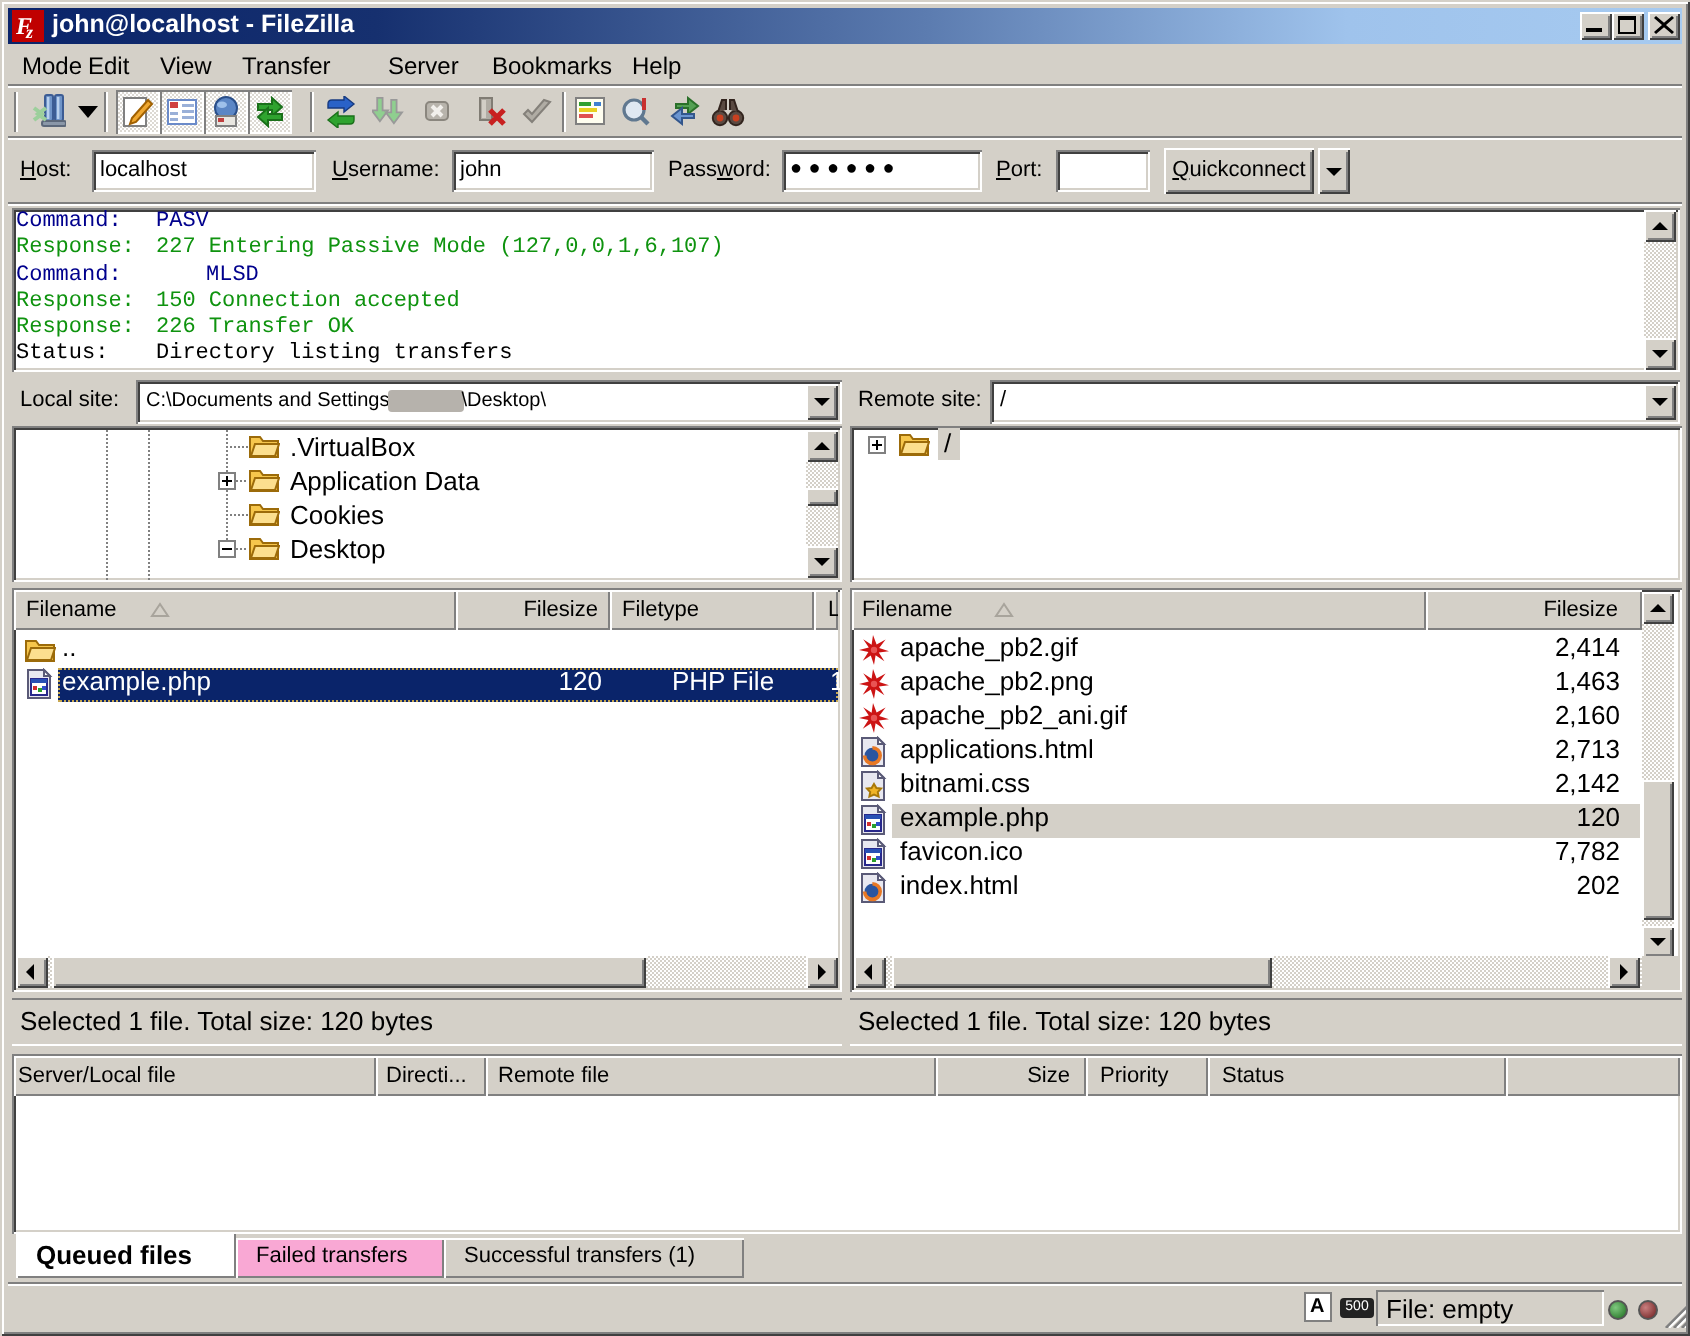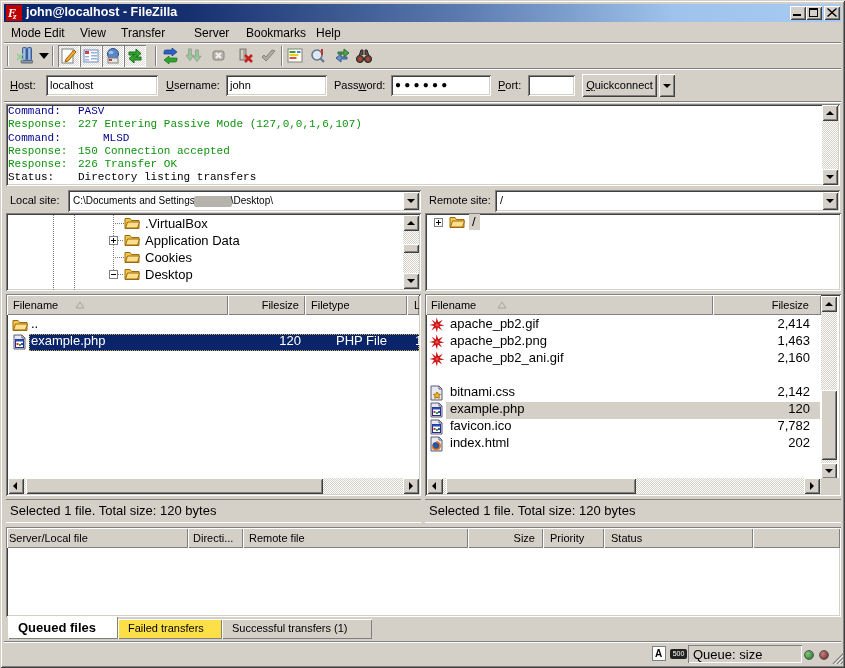--- a/index.html
+++ b/index.html
@@ -383,20 +383,27 @@
     <span class="abs" style="left:24px;top:1px;">apache_pb2.png</span>
       <span class="abs" style="right:10px;top:1px;">1,463</span>
   </div>
   <div class="row" style="left:1px;top:57px;width:394px;">
     <svg class="icon" style="left:3px;top:0px;" width="16" height="16">
         <use href="#sym-apache"></use>
       </svg>
     <span class="abs" style="left:24px;top:1px;">apache_pb2_ani.gif</span>
       <span class="abs" style="right:10px;top:1px;">2,160</span>
   </div>
+  <div class="row" style="left:1px;top:74px;width:394px;">
+    <svg class="icon" style="left:3px;top:0px;" width="16" height="16">
+        <use href="#sym-ff"></use>
+      </svg>
+    <span class="abs" style="left:24px;top:1px;">applications.html</span>
+      <span class="abs" style="right:10px;top:1px;">2,713</span>
+  </div>
   <div class="row" style="left:1px;top:91px;width:394px;">
     <svg class="icon" style="left:3px;top:0px;" width="16" height="16">
         <use href="#sym-css"></use>
       </svg>
     <span class="abs" style="left:24px;top:1px;">bitnami.css</span>
       <span class="abs" style="right:10px;top:1px;">2,142</span>
   </div>
   <div class="row" style="left:1px;top:108px;width:394px;">
     <div class="abs" style="left:20px;top:0;right:0;height:17px;background:#d4d0c8;"></div>
     <svg class="icon" style="left:3px;top:0px;" width="16" height="16">
@@ -464,37 +471,37 @@
   <div class="hdr" style="left:598px;width:149px;">
       <span style="left:7px;">Status</span>
     </div>
   <div class="hdr" style="left:747px;width:87px;"></div>
 </div>
 
 <div class="abs" id="tabs" style="left:4px;top:617px;width:837px;height:23px;">
   <div class="abs" style="left:4px;top:0px;width:110px;height:22px;background:#fff;box-shadow:inset 1px 0 0 #fff, inset -1px 0 0 #808080, inset 0 -1px 0 #808080;">
       <span class="abs" style="left:10px;top:3px;font-weight:bold;font-size:13px;">Queued files</span>
     </div>
-  <div class="abs" style="left:114px;top:2px;width:104px;height:20px;background:#fde047;box-shadow:inset 1px 1px 0 #fff, inset -1px 0 0 #808080, inset 0 -1px 0 #808080;text-align:center;">
+  <div class="abs" style="left:114px;top:2px;width:104px;height:20px;background:#f9a8d4;box-shadow:inset 1px 1px 0 #fff, inset -1px 0 0 #808080, inset 0 -1px 0 #808080;text-align:center;">
       <span class="abs" style="left:10px;top:3px;font-size:11px;">Failed transfers</span>
     </div>
   <div class="abs" style="left:218px;top:2px;width:150px;height:20px;background:#d4d0c8;box-shadow:inset 1px 1px 0 #fff, inset -1px 0 0 #808080, inset 0 -1px 0 #808080;">
       <span class="abs" style="left:10px;top:3px;font-size:11px;">Successful transfers (1)</span>
     </div>
 </div>
 
 <div class="abs" style="left:4px;top:641px;width:837px;height:2px;box-shadow:inset 0 1px 0 #808080, inset 0 -1px 0 #fff;"></div>
 
 <div class="abs" id="statusbar" style="left:4px;top:643px;width:837px;height:22px;">
   <div class="abs" style="left:648px;top:3px;width:14px;height:15px;background:#fff;border:1px solid #808080;">
       <span class="abs" style="left:2px;top:1px;font-size:10px;font-weight:bold;">A</span>
     </div>
   <div class="abs" style="left:666px;top:6px;width:17px;height:10px;background:#222;border-radius:2px;color:#fff;font-size:7px;text-align:center;line-height:10px;">500</div>
   <div class="abs sunken1" style="left:684px;top:2px;width:114px;height:18px;">
-      <span class="abs" style="left:5px;top:2px;font-size:13px;">Queue: size</span>
+      <span class="abs" style="left:5px;top:2px;font-size:13px;">File: empty</span>
     </div>
   <div class="abs" style="left:800px;top:7px;width:10px;height:10px;border-radius:50%;background:radial-gradient(circle at 35% 35%, #7fc97f, #1d6b1d);border:1px solid #555;"></div>
   <div class="abs" style="left:815px;top:7px;width:10px;height:10px;border-radius:50%;background:radial-gradient(circle at 35% 35%, #c97f7f, #6b1d1d);border:1px solid #555;"></div>
   <svg class="abs" style="left:828px;top:8px;" width="13" height="13">
       <g stroke="#808080" stroke-width="1.5">
         <line x1="13" y1="1" x2="1" y2="13"></line>
         <line x1="13" y1="5" x2="5" y2="13"></line>
         <line x1="13" y1="9" x2="9" y2="13"></line>
       </g>
       <g stroke="#fff" stroke-width="1">

